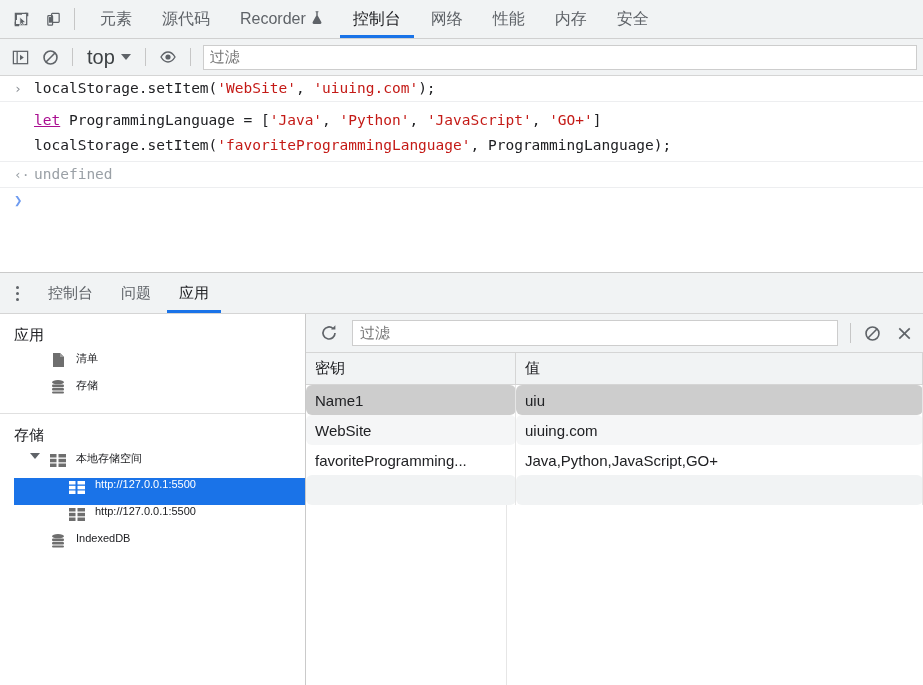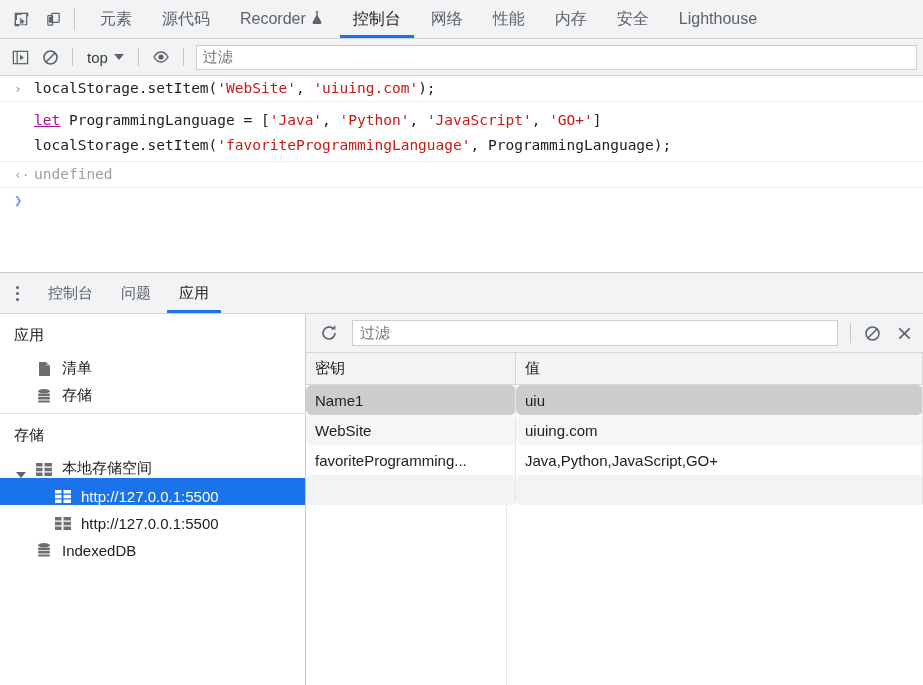--- a/index.html
+++ b/index.html
@@ -74,21 +74,21 @@
     width: 28px; height: 26px;
     display: flex; align-items: center; justify-content: center;
     border-radius: 2px;
   }
   .ct-sep {
     width: 1px; height: 18px; background: #c6c6c6; margin: 0 6px;
   }
   .ctx-select {
     display: flex; align-items: center; gap: 6px;
     padding: 0 6px; height: 24px;
-    font-size: 15px; color: #3c4043;
+    font-size: 20px; color: #3c4043;
   }
   .caret {
     width: 0; height: 0;
     border-left: 5px solid transparent;
     border-right: 5px solid transparent;
     border-top: 6px solid #5f6368;
   }
   .filter-box {
     flex: 1;
     height: 23px;
@@ -180,27 +180,28 @@
     display: flex; flex-direction: column;
     overflow: hidden;
   }
   .sb-section { padding: 6px 0 8px 0; }
   .sb-section + .sb-section { border-top: 1px solid #e0e0e0; }
   .sb-title {
     font-size: 15px; color: #202124;
     padding: 6px 0 6px 14px;
   }
   .sb-item {
-    display: flex; align-items: flex-end;
+    display: flex; align-items: flex-start;
     gap: 9px;
     height: 27px;
     padding-left: 35px;
-    font-size: 15px;
+    font-size: 11px;
     color: #202124;
     white-space: nowrap;
+    margin-left: 14px;
   }
   .sb-item.indent2 { padding-left: 54px; }
   .sb-item.sel { background: #1a73e8; color:#ffffff; }
   .sb-item .tw {
     position:absolute; margin-left:-18px;
     width:0;height:0;
     border-left: 6px solid #5f6368;
     border-top: 4.5px solid transparent;
     border-bottom: 4.5px solid transparent;
   }
@@ -309,23 +310,20 @@
           <span>网络</span>
         </div>
       <div class="ttab">
           <span>性能</span>
         </div>
       <div class="ttab">
           <span>内存</span>
         </div>
       <div class="ttab">
           <span>安全</span>
-        </div>
-      <div class="ttab">
-          <span>Lighthouse</span>
         </div>
     </div>
   </div>
 
   <div class="console-toolbar">
     <div class="ct-btn">
       <svg width="19" height="19" viewBox="0 0 20 20">
         <rect x="2.5" y="3.5" width="15" height="13" fill="none" stroke="#5f6368" stroke-width="1.3"></rect>
         <line x1="6.5" y1="3.5" x2="6.5" y2="16.5" stroke="#5f6368" stroke-width="1.3"></line>
         <path d="M9.5 7l4 3-4 3z" fill="#5f6368"></path>

